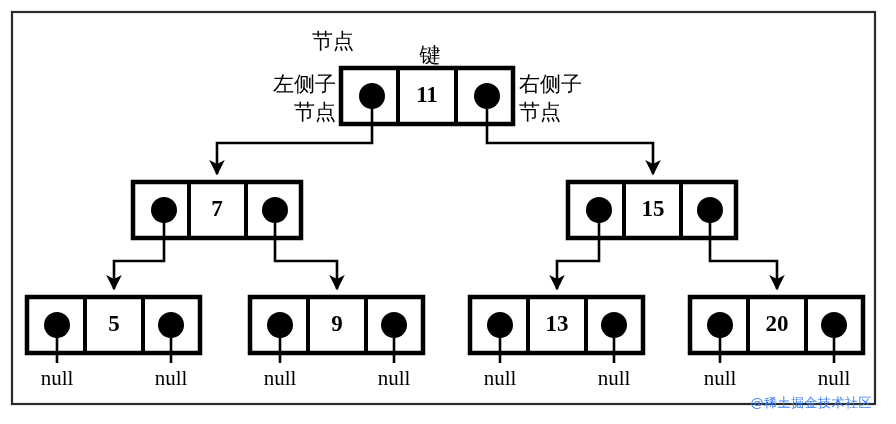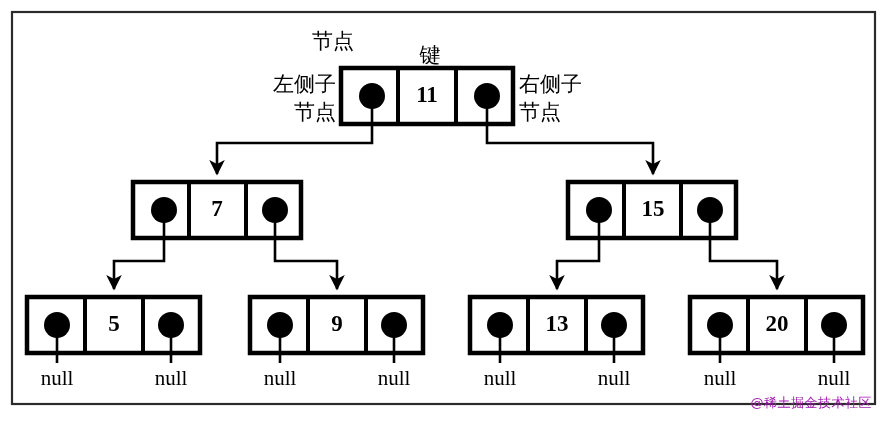--- a/index.html
+++ b/index.html
@@ -83,21 +83,21 @@
   }
   .cjklabel-right {
     text-anchor: start;
   }
   .watermark {
     position: absolute;
     right: 24px;
     bottom: 12px;
     font-family: "DejaVu Sans", "Liberation Sans", sans-serif;
     font-size: 13px;
-    color: #a21caf;
+    color: #3b82f6;
     letter-spacing: 0.5px;
     white-space: nowrap;
   }
 </style>
 </head>
 <body>
 
 <div id="canvas">
 
   <svg class="diagram" viewBox="0 0 896 424">

